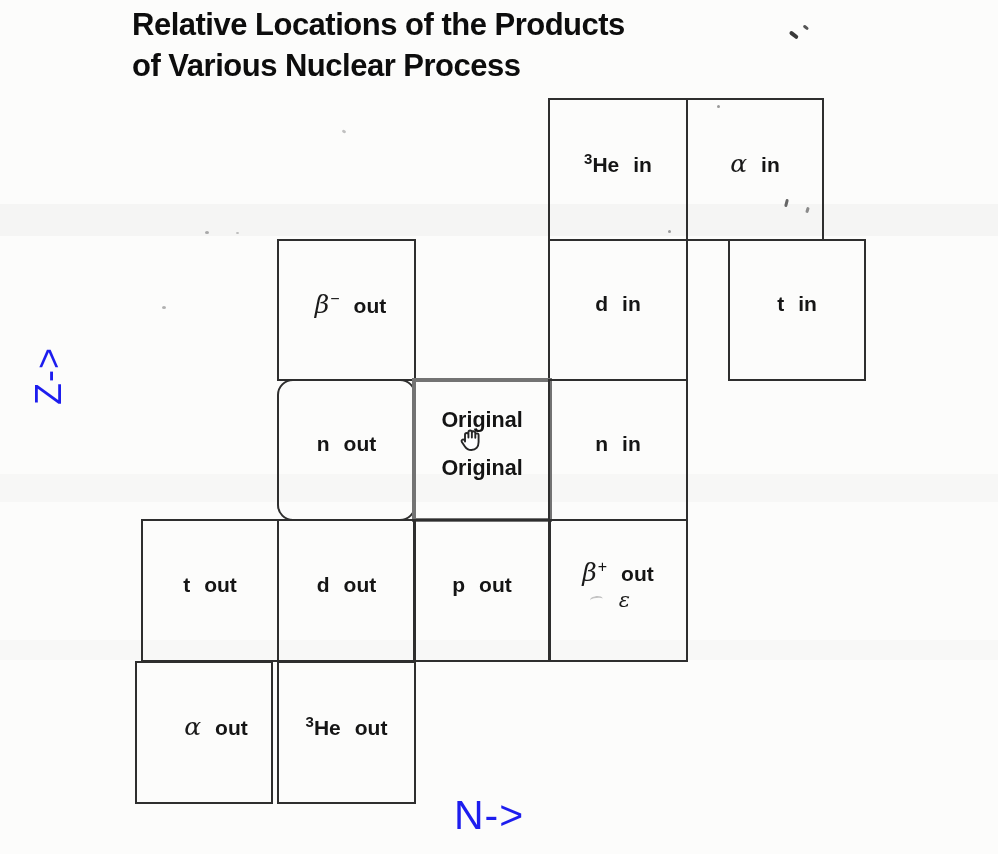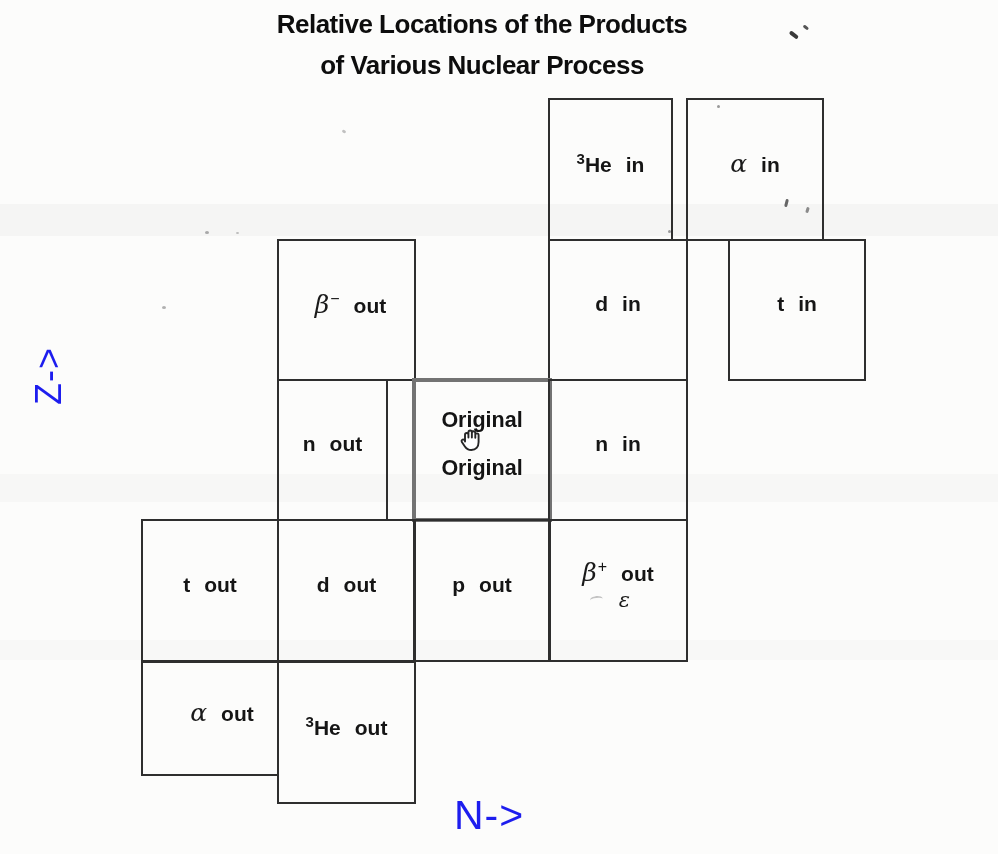--- a/index.html
+++ b/index.html
@@ -10,21 +10,21 @@
     color:#111;
   }
   
   .scan-band{position:absolute;left:0;width:998px;pointer-events:none;}
   .band-a{top:204px;height:32px;background:rgba(100,100,100,0.045);}
   .band-b{top:474px;height:28px;background:rgba(100,100,100,0.035);}
   .band-c{top:640px;height:20px;background:rgba(100,100,100,0.028);}
 
   .title{
     position:absolute;left:132px;top:4px;width:700px;
-    text-align:center;font-weight:bold;font-size:26px;line-height:41px;
+    font-weight:bold;font-size:31px;line-height:41px;
     letter-spacing:-0.5px;color:#0d0d0d;
   }
 
   .cell{
     position:absolute;box-sizing:border-box;
     border:2px solid #2e2e2e;
     display:flex;align-items:center;justify-content:center;
     padding-bottom:12px;
     background:transparent;
   }
@@ -76,38 +76,38 @@
 
   <div class="scan-band band-a"></div>
   <div class="scan-band band-b"></div>
   <div class="scan-band band-c"></div>
 
   <div class="title">
     <div>Relative Locations of the Products</div>
     <div>of Various Nuclear Process</div>
   </div>
 
-  <div class="cell" style="left:548px;top:98px;width:125px;height:143px;align-items:center;">
+  <div class="cell" style="left:548px;top:98px;width:140px;height:143px;align-items:center;">
     <span class="lbl"><sup class="presup">3</sup><span>He</span><span class="word">in</span></span>
   </div>
   <div class="cell" style="left:686px;top:98px;width:138px;height:143px;">
     <span class="lbl"><span class="greek">α</span><span class="word">in</span></span>
   </div>
 
   <div class="cell" style="left:277px;top:239px;width:139px;height:142px;padding-left:8px;">
     <span class="lbl"><span class="greek">β</span><sup class="postsup">−</sup><span class="word">out</span></span>
   </div>
   <div class="cell" style="left:548px;top:239px;width:140px;height:142px;">
     <span class="lbl"><span>d</span><span class="word">in</span></span>
   </div>
   <div class="cell" style="left:728px;top:239px;width:138px;height:142px;">
     <span class="lbl"><span>t</span><span class="word">in</span></span>
   </div>
 
-  <div class="cell" style="left:277px;top:379px;width:111px;height:142px;">
+  <div class="cell" style="left:277px;top:379px;width:139px;height:142px;border-radius:16px;">
     <span class="lbl"><span>n</span><span class="word">out</span></span>
   </div>
   <div class="cell thick" style="left:412px;top:378px;width:140px;height:144px;">
     <div class="orig">
       <div>Original</div>
       <div>Original</div>
     </div>
     <div class="hand">
       <svg width="33" height="33" viewBox="0 0 26 26">
         <path d="M7.1 14.6 V9.2 a1.35 1.35 0 0 1 2.7 0 v2.3 V7.2 a1.35 1.35 0 0 1 2.7 0 v4.2 V7.9 a1.35 1.35 0 0 1 2.7 0 v3.8 V9.5 a1.3 1.3 0 0 1 2.6 0 V15 c0 3.9-2.2 6.3-5.7 6.3 c-2.5 0-3.9-0.9-5.1-2.8 l-2.4-3.6 c-0.8-1.2 0.7-2.5 1.8-1.6 l0.7 0.6 z" fill="#ffffff" stroke="#262626" stroke-width="1.5" stroke-linejoin="round" stroke-linecap="round"></path>
@@ -130,21 +130,21 @@
   <div class="cell" style="left:548px;top:519px;width:140px;height:143px;">
     <div class="lbl2col">
       <span class="lbl"><span class="greek">β</span><sup class="postsup">+</sup><span class="word">out</span></span>
       <span class="noteline">
           <span class="tilde-mark"></span>
           <span class="greek eps">ε</span>
         </span>
     </div>
   </div>
 
-  <div class="cell" style="left:141px;top:661px;width:138px;height:115px;padding-left:24px;">
+  <div class="cell" style="left:135px;top:661px;width:138px;height:143px;padding-left:24px;">
     <span class="lbl"><span class="greek">α</span><span class="word">out</span></span>
   </div>
   <div class="cell" style="left:277px;top:661px;width:139px;height:143px;">
     <span class="lbl"><sup class="presup">3</sup><span>He</span><span class="word">out</span></span>
   </div>
 
   <div class="axis-label z-axis">Z-&gt;</div>
   <div class="axis-label n-axis">N-&gt;</div>
 
   <div class="speck" style="left:789px;top:33px;width:10px;height:3.5px;background:#3a3a3a;border-radius:2px;transform:rotate(38deg);"></div>

